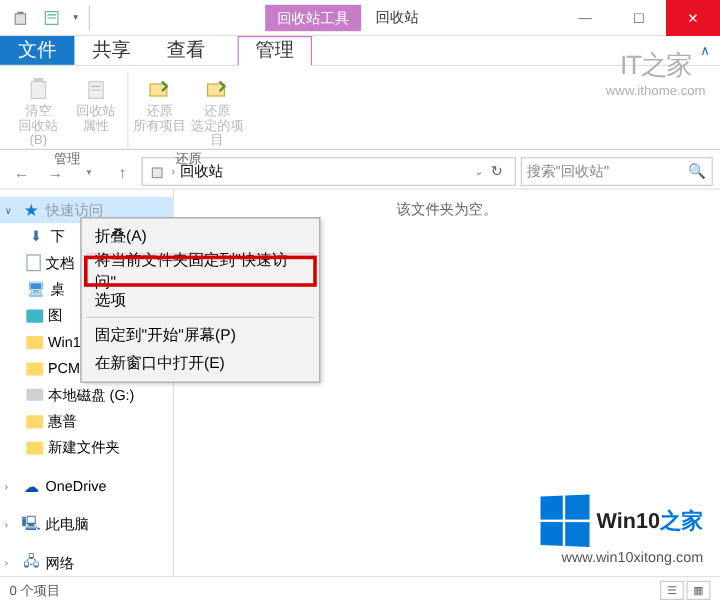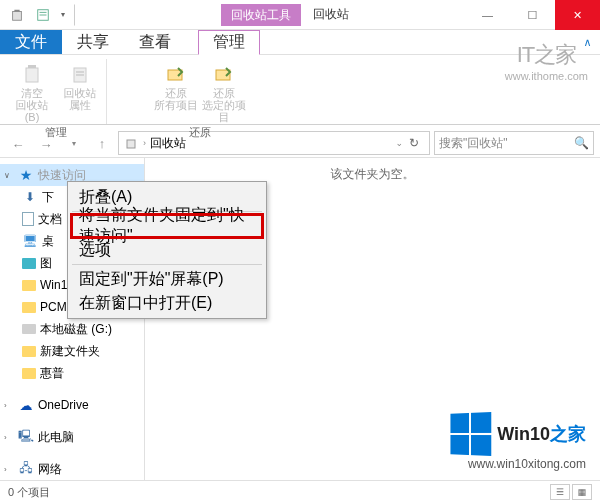--- a/index.html
+++ b/index.html
@@ -16,21 +16,21 @@
 .window-controls { margin-left: auto; display: flex; }
 .wc-btn { width: 45px; height: 30px; display: flex; align-items: center; justify-content: center; color: #666; font-size: 11px; }
 .wc-btn.close { background: #e81123; color: #fff; }
 
 .ribbon-tabs { height: 25px; background: #fff; display: flex; align-items: stretch; border-bottom: 1px solid #e0e0e0; position: relative; }
 .ribbon-tab { padding: 0 14px; font-size: 16px; display: flex; align-items: center; color: #333; border: 1px solid transparent; cursor: pointer; }
 .ribbon-tab.file { background: #1979ca; color: #fff; }
 .ribbon-tab.active { border: 1px solid #c77dc7; border-bottom-color: #fff; background: #fff; color: #333; margin-bottom: -1px; }
 .ribbon-help { margin-left: auto; width: 25px; display: flex; align-items: center; justify-content: center; color: #1979ca; font-size: 11px; }
 
-.ribbon-body { height: 70px; background: #fff; border-bottom: 1px solid #d0d0d0; display: flex; padding: 4px 6px 0; position: relative; gap: 43px; }
+.ribbon-body { height: 70px; background: #fff; border-bottom: 1px solid #d0d0d0; display: flex; padding: 4px 6px 0; position: relative; }
 .ribbon-group { display: flex; flex-direction: column; align-items: center; justify-content: space-between; padding: 2px 4px 2px; border-right: 1px solid #e3e3e3; }
 .ribbon-group:last-child { border-right: none; }
 .ribbon-btns { display: flex; gap: 4px; }
 .ribbon-btn { display: flex; flex-direction: column; align-items: center; width: 44px; gap: 2px; font-size: 11px; color: #444; }
 .ribbon-btn.muted { color: #b8b8b8; }
 .ribbon-btn .ico { width: 32px; height: 24px; display: flex; align-items: center; justify-content: center; }
 .ribbon-group-label { font-size: 11px; color: #666; margin-top: 2px; }
 
 .watermark-it { position: absolute; right: 12px; top: 40px; text-align: center; color: #b0b0b0; }
 .watermark-it .big { font-size: 22px; font-weight: 700; letter-spacing: -1px; }
@@ -61,21 +61,21 @@
 .tree-ico.dl { color: #3a6ea5; font-size: 12px; }
 .tree-ico.doc { background: #fff; border: 1px solid #8ab; width: 12px; height: 14px; }
 .tree-ico.desk { color: #3a8fd6; font-size: 12px; }
 .tree-ico.pic { background: #3fb6c8; width: 14px; height: 11px; border-radius: 1px; }
 .tree-lbl.muted { color: #999; }
 .tree-sep { height: 10px; }
 
 .main { flex: 1; position: relative; font-size: 12px; color: #666; padding-top: 8px; text-align: center; }
 
 .context-menu { position: absolute; left: 67px; top: 181px; width: 200px; background: #f2f2f2; border: 1px solid #a0a0a0; box-shadow: 2px 2px 4px rgba(0,0,0,0.2); z-index: 50; padding: 3px; }
-.cm-item { height: 24px; font-size: 16px; display: flex; align-items: center; padding: 0 8px; color: #000; }
+.cm-item { height: 24px; font-size: 13px; display: flex; align-items: center; padding: 0 8px; color: #000; }
 .cm-item.highlight { outline: 3px solid #d40000; outline-offset: -2px; }
 .cm-sep { height: 1px; background: #d0d0d0; margin: 2px 1px; }
 
 .statusbar { height: 23px; border-top: 1px solid #e0e0e0; display: flex; align-items: center; padding: 0 8px; font-size: 11px; color: #555; }
 .sb-views { margin-left: auto; display: flex; gap: 2px; }
 .sb-view { width: 20px; height: 16px; border: 1px solid #ccc; display: flex; align-items: center; justify-content: center; font-size: 9px; color: #666; }
 
 .watermark-win10 { position: absolute; right: 14px; bottom: 30px; text-align: right; z-index: 5; }
 .watermark-win10 .logo-row { display: flex; align-items: center; gap: 6px; justify-content: flex-end; }
 .win-logo { width: 42px; height: 42px; display: grid; grid-template-columns: 1fr 1fr; grid-template-rows: 1fr 1fr; gap: 2px; transform: perspective(120px) rotateY(-14deg); }
@@ -235,25 +235,25 @@
     <div class="tree-row" style="padding-left:22px">
         <span class="tree-ico folder"></span>
         <span>PCMark</span>
       </div>
     <div class="tree-row" style="padding-left:22px">
         <span class="tree-ico drive"></span>
         <span>本地磁盘 (G:)</span>
       </div>
     <div class="tree-row" style="padding-left:22px">
         <span class="tree-ico folder"></span>
+        <span>惠普</span>
+      </div>
+    <div class="tree-row" style="padding-left:22px">
+        <span class="tree-ico folder"></span>
         <span>新建文件夹</span>
-      </div>
-    <div class="tree-row" style="padding-left:22px">
-        <span class="tree-ico folder"></span>
-        <span>惠普</span>
       </div>
     <div class="tree-sep"></div>
     <div class="tree-row">
         <span class="tree-chev">›</span>
         <span class="tree-ico cloud">☁</span>
         <span>OneDrive</span>
       </div>
     <div class="tree-sep"></div>
     <div class="tree-row">
         <span class="tree-chev">›</span>

